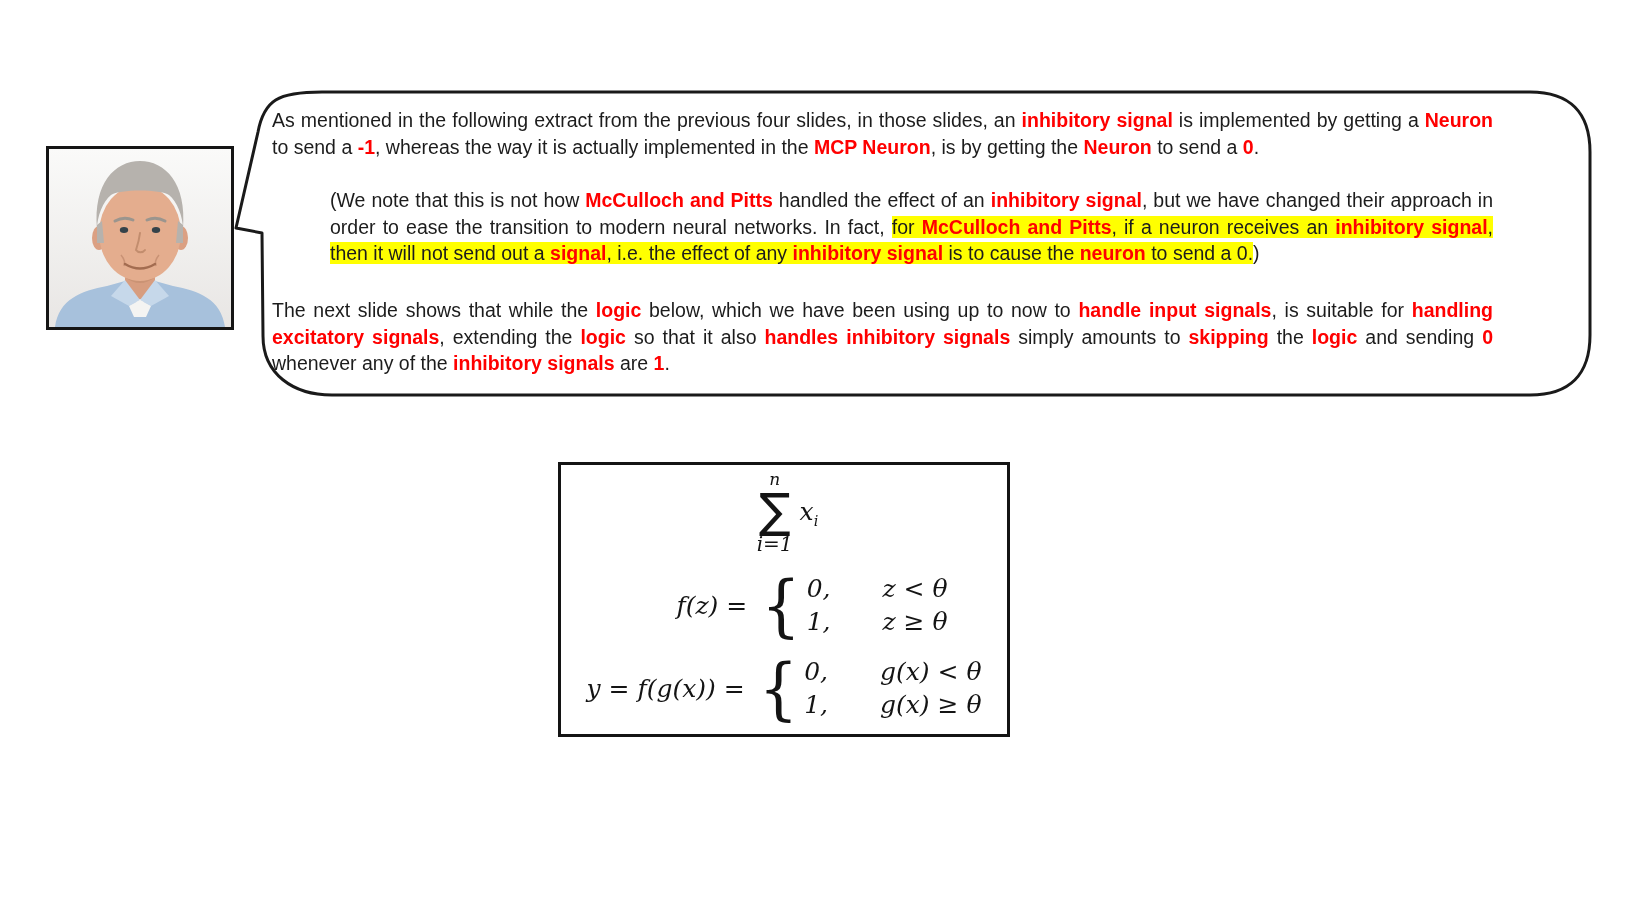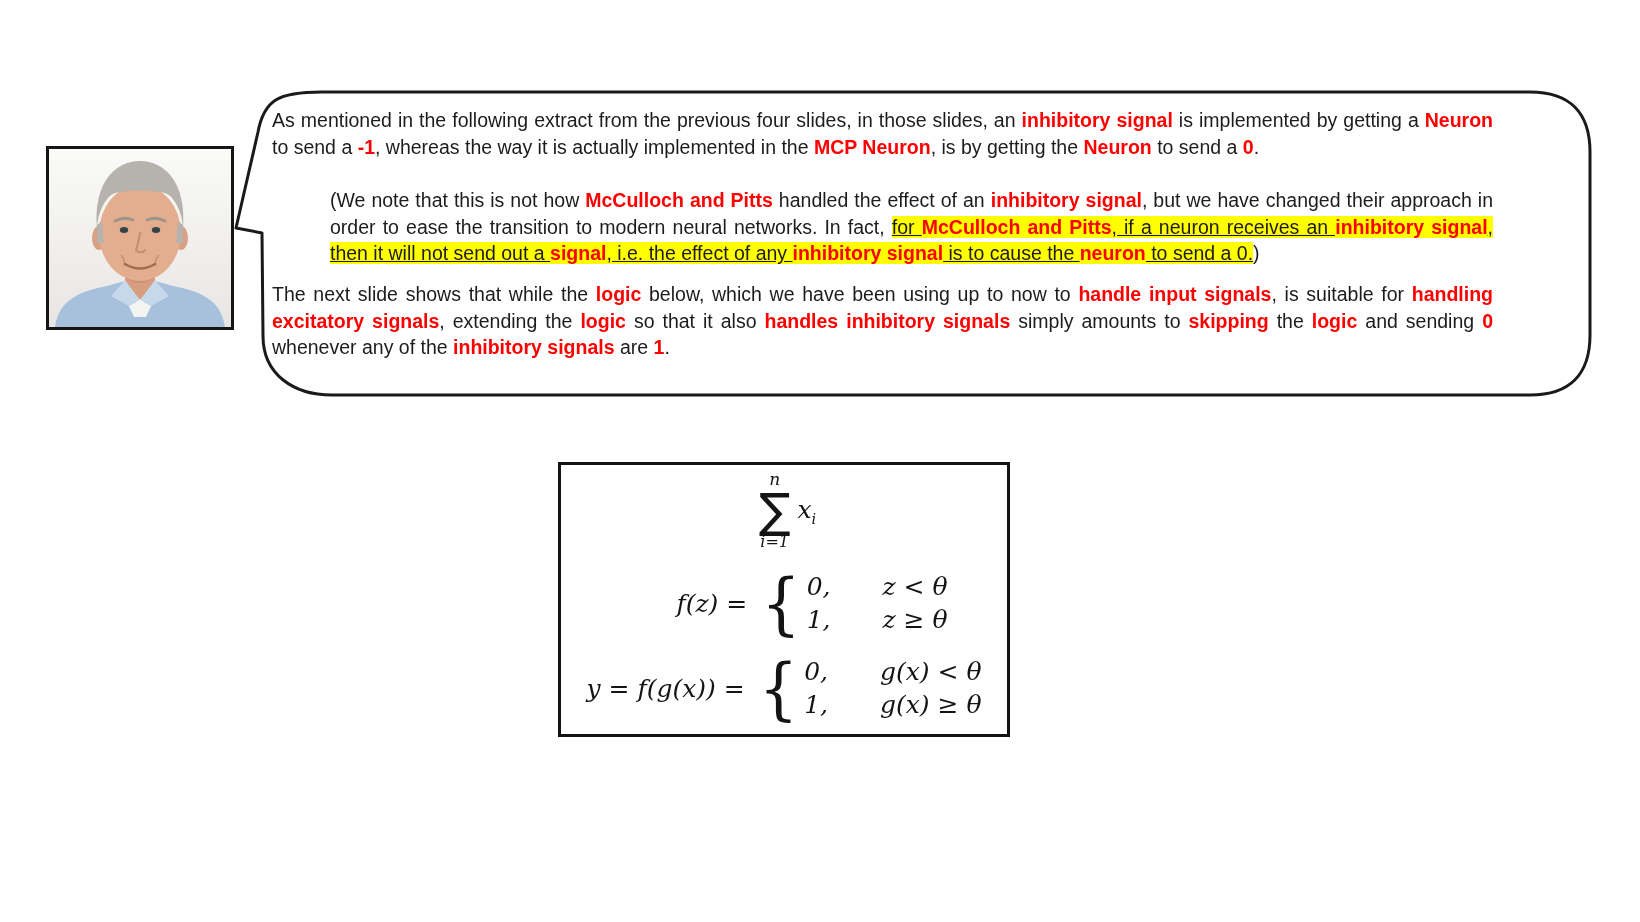--- a/index.html
+++ b/index.html
@@ -16,39 +16,39 @@
   }
   .photo svg{display:block;}
   
   .bubble-text{
     position:absolute; left:272px; top:107px; width:1221px;
     font-size:19.5px; line-height:26.6px; color:#1c1c1c;
     text-align:justify; hyphens:none;
   }
   .para{margin:0; text-align:justify;}
   .para.p2{margin-top:27px; margin-left:58px;}
-  .para.p3{margin-top:14px;}
+  .para.p3{margin-top:30px;}
   .run-red{color:#ff0000; font-weight:bold;}
-  .run-hl{background:#ffff00;text-decoration:underline;}
+  .run-hl{background:#ffff00;}
   .run-hlred{background:#ffff00; color:#ff0000; font-weight:bold;}
   
   .formula-box{
     position:absolute; left:558px; top:462px; width:452px; height:275px;
     border:3px solid #141414; box-sizing:border-box; background:#ffffff;
     display:flex; flex-direction:column; align-items:center; justify-content:space-between;
     padding:6px 0 14px;
     font-family:"DejaVu Serif","DejaVu Sans",serif; font-style:italic; color:#141414;
   }
   .f-line{display:flex; align-items:center; font-size:25px; white-space:pre;}
   .f-line sub{font-size:0.58em; font-style:italic;}
   .f2{transform:translateX(22px);margin-left:12px;}
   .sum{display:inline-flex; flex-direction:column; align-items:center; margin:0 7px; line-height:1;}
   .sum-upper{font-size:17px; line-height:1; margin-bottom:1px;}
   .sum-sigma{font-size:47px; line-height:0.92; font-style:normal; font-family:"DejaVu Sans",sans-serif;}
-  .sum-lower{font-size:16px; line-height:1; margin-top:2px;}
+  .sum-lower{font-size:20px; line-height:1; margin-top:2px;}
   .brace{
     font-size:62px; line-height:0.9; font-style:normal; font-weight:400;
     transform:scaleY(1.08); margin:0 6px 0 6px; font-family:"DejaVu Serif",serif;
   }
   .cases{
     display:grid; grid-template-columns:auto auto; column-gap:52px; row-gap:3px;
     font-size:25px; line-height:1.2; text-align:left;
   }
 </style>
 </head>

